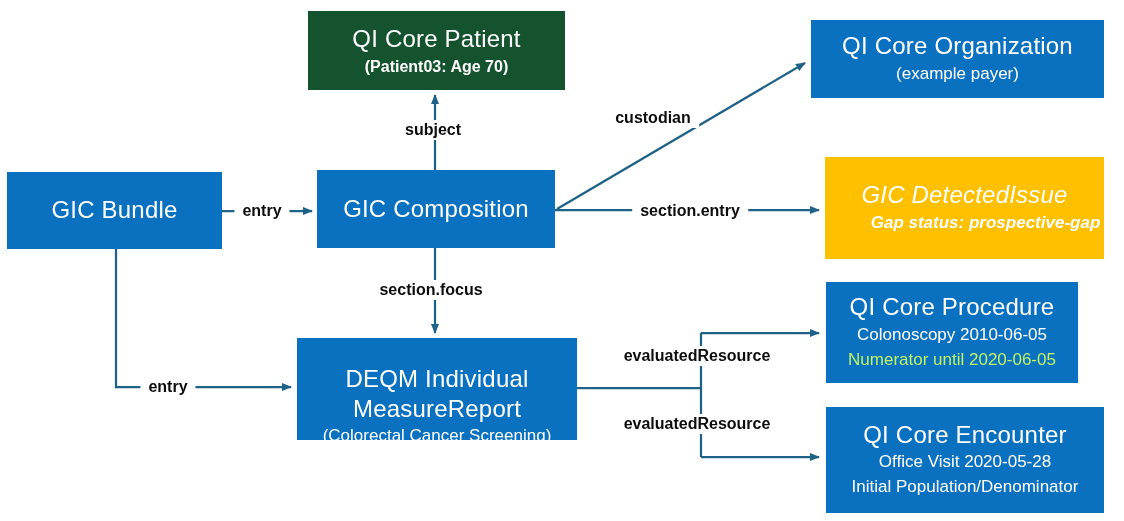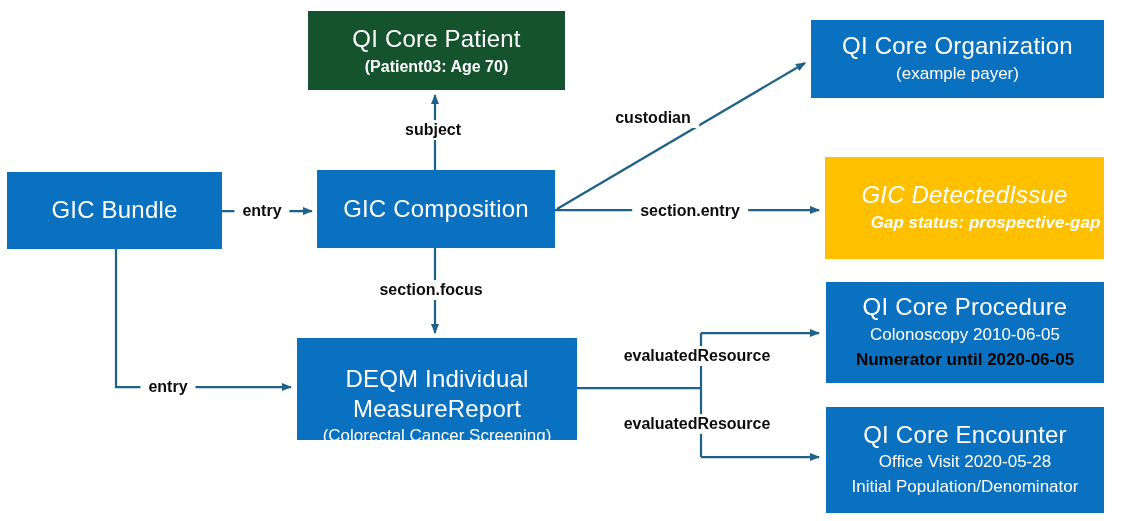--- a/index.html
+++ b/index.html
@@ -18,21 +18,21 @@
   }
   .node.blue{background:#0A70C0;}
   .node.green{background:#14532d;}
   .node.gold{background:#FFC000;font-style:italic;}
   .node .title{font-size:24px;font-weight:400;letter-spacing:.2px;}
   .node .title.wrap{padding:0 14px;line-height:1.22;margin-top:34px;}
   .node .sub{font-size:16px;margin-top:3px;}
   .node .sub.md{font-size:17px;margin-top:2px;line-height:1.35;}
   .node .sub.semibold{font-weight:600;}
   .node .sub.bold{font-weight:700;margin-left:42px;}
-  .node .sub.goldtext{color:#000000;font-weight:700;}
+  .node .sub.goldtext{color:#bef264;font-weight:400;}
   .edge-label{
     position:absolute;z-index:2;transform:translate(-50%,-50%);
     background:#fff;padding:1px 8px;
     font-size:16px;font-weight:700;color:#0d0d0d;white-space:nowrap;
   }
 </style>
 </head>
 <body>
 
 <div id="canvas">
@@ -76,21 +76,21 @@
   <div class="node gold" style="left:825px;top:157px;width:279px;height:102px">
     <div class="title">GIC DetectedIssue</div>
     <div class="sub md bold">Gap status: prospective-gap</div>
   </div>
 
   <div class="node blue" style="left:297px;top:338px;width:280px;height:102px">
     <div class="title wrap">DEQM Individual MeasureReport</div>
     <div class="sub md">(Colorectal Cancer Screening)</div>
   </div>
 
-  <div class="node blue" style="left:826px;top:282px;width:278px;height:101px">
+  <div class="node blue" style="left:826px;top:282px;width:252px;height:101px">
     <div class="title">QI Core Procedure</div>
     <div class="sub md">Colonoscopy 2010-06-05</div>
     <div class="sub md goldtext">Numerator until 2020-06-05</div>
   </div>
 
   <div class="node blue" style="left:826px;top:407px;width:278px;height:106px">
     <div class="title">QI Core Encounter</div>
     <div class="sub md">Office Visit 2020-05-28</div>
     <div class="sub md">Initial Population/Denominator</div>
   </div>

